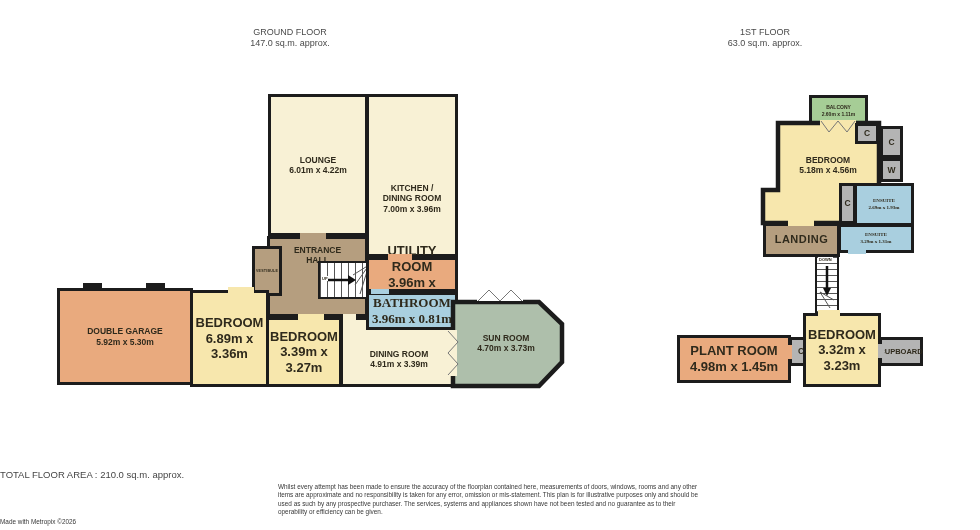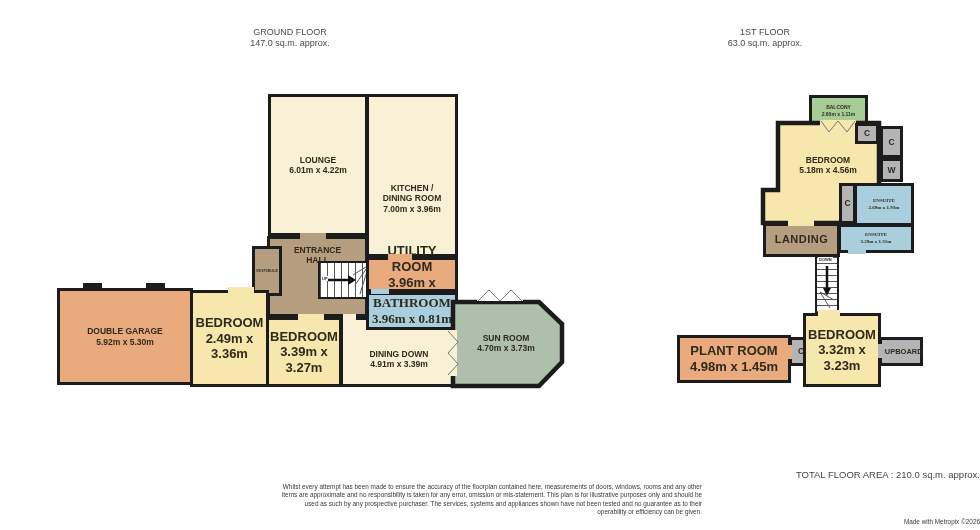--- a/index.html
+++ b/index.html
@@ -23,21 +23,21 @@
   .c-gray{background:#B4B4B4;}
   .dg{position:absolute;}
   .tab{position:absolute;background:#1c1c1c;}
   .stairs{position:absolute;box-sizing:border-box;border:2px solid #1c1c1c;background:#fff;}
   .stairs.h{background-image:repeating-linear-gradient(90deg,#555 0,#555 1px,transparent 1px,transparent 7px);background-color:#fff;}
   .stairs.v{background-image:repeating-linear-gradient(0deg,#555 0,#555 1px,transparent 1px,transparent 6px);background-color:#fff;}
   .stair-note{position:absolute;font-size:4px;font-weight:bold;color:#2f2a1c;background:#fff;padding:0 1px;}
   .overlay-label{position:absolute;display:flex;align-items:center;justify-content:center;
         text-align:center;color:#2f2a1c;font-weight:bold;pointer-events:none;}
   svg{position:absolute;overflow:visible;}
-  .footer{position:absolute;left:0;right:0;text-align:right;color:#3c3c3c;}
+  .footer{position:absolute;left:0;right:0;text-align:left;color:#3c3c3c;}
   .footer .total{font-size:9.5px;color:#454545;margin-bottom:3px;}
   .footer .disclaimer{font-size:6.4px;line-height:1.32;max-width:424px;margin:0 auto;color:#383838;}
   .footer .credit{font-size:6.4px;margin-top:1px;color:#383838;}
 </style>
 </head>
 <body>
 
 <div class="canvas">
 
   <div class="plan-title" style="left:190px;top:27px;width:200px;">
@@ -87,21 +87,21 @@
 
   <div class="room c-orange" style="left:366px;top:257px;width:92px;height:35px;">
     <div class="lbl md">
       <span class="rn">UTILITY ROOM</span>
       <span class="rd">3.96m  x 1.57m</span>
     </div>
   </div>
 
   <div class="room c-cream" style="left:340px;top:317px;width:118px;height:70px;">
     <div class="lbl" style="margin-top:14px;">
-      <span class="rn">DINING DOWN</span>
+      <span class="rn">DINING ROOM</span>
       <span class="rd">4.91m  x 3.39m</span>
     </div>
   </div>
 
   <div class="room c-blue" style="left:366px;top:292px;width:92px;height:38px;">
     <div class="lbl md">
       <span class="rn">BATHROOM</span>
       <span class="rd">3.96m  x 0.81m</span>
     </div>
   </div>
@@ -109,21 +109,21 @@
   <div class="room c-orange" style="left:57px;top:288px;width:136px;height:97px;">
     <div class="lbl">
       <span class="rn">DOUBLE GARAGE</span>
       <span class="rd">5.92m  x 5.30m</span>
     </div>
   </div>
 
   <div class="room c-yellow" style="left:190px;top:290px;width:79px;height:97px;">
     <div class="lbl md">
       <span class="rn">BEDROOM</span>
-      <span class="rd">2.49m  x 3.36m</span>
+      <span class="rd">6.89m  x 3.36m</span>
     </div>
   </div>
 
   <div class="room c-yellow" style="left:266px;top:317px;width:76px;height:70px;">
     <div class="lbl md">
       <span class="rn">BEDROOM</span>
       <span class="rd">3.39m  x 3.27m</span>
     </div>
   </div>
 

